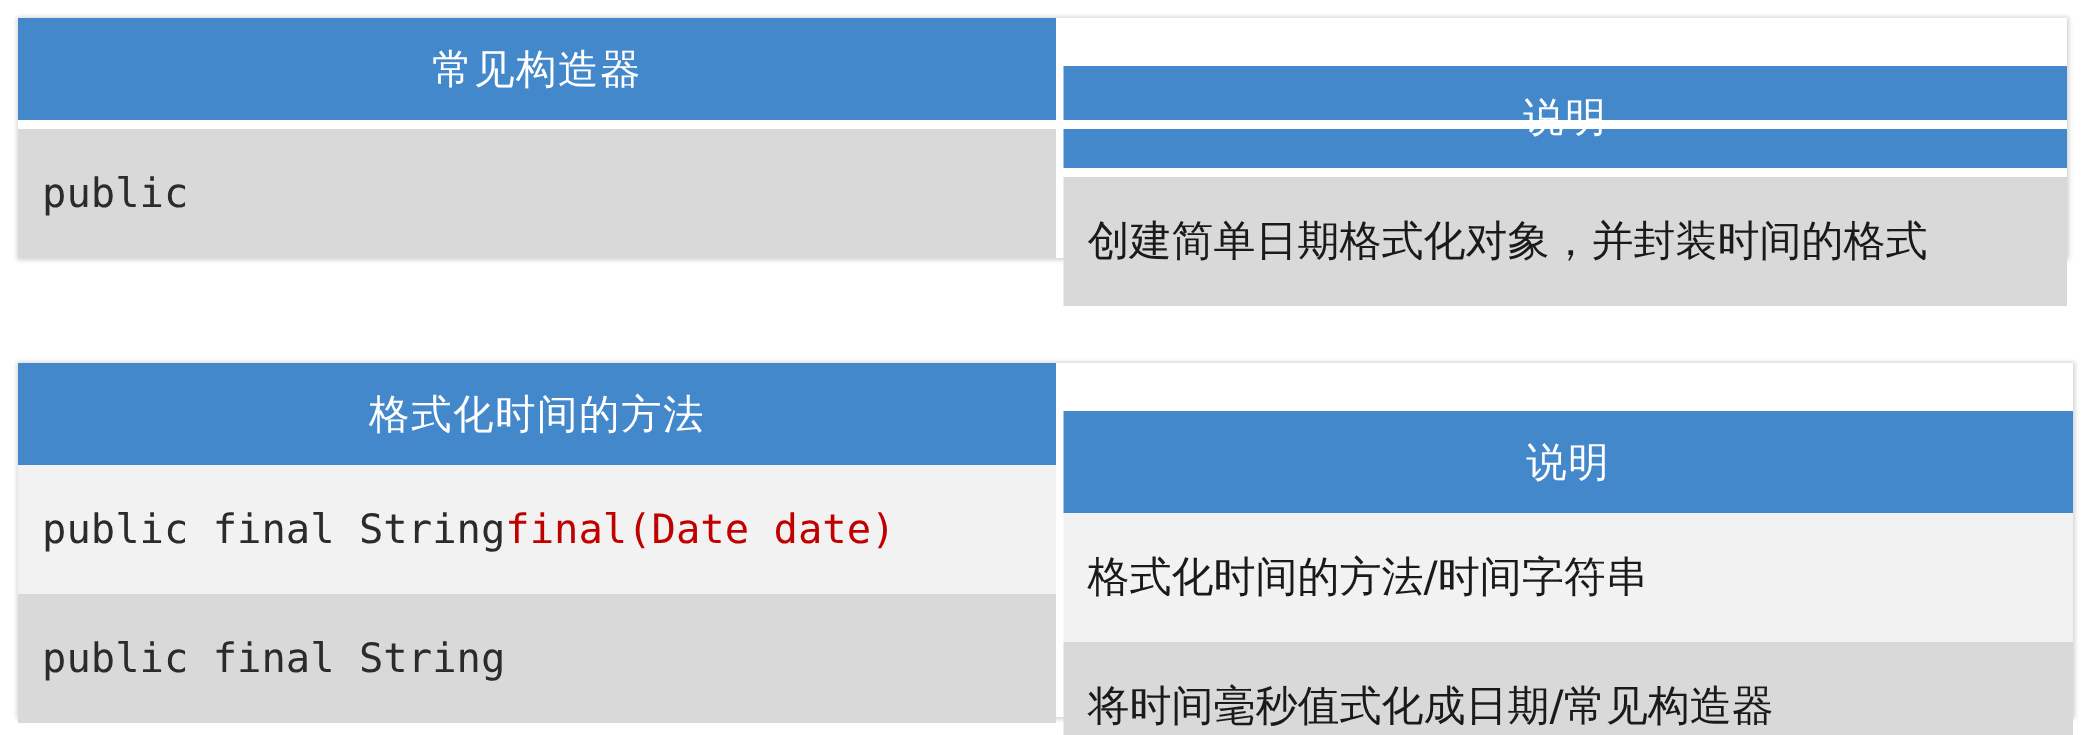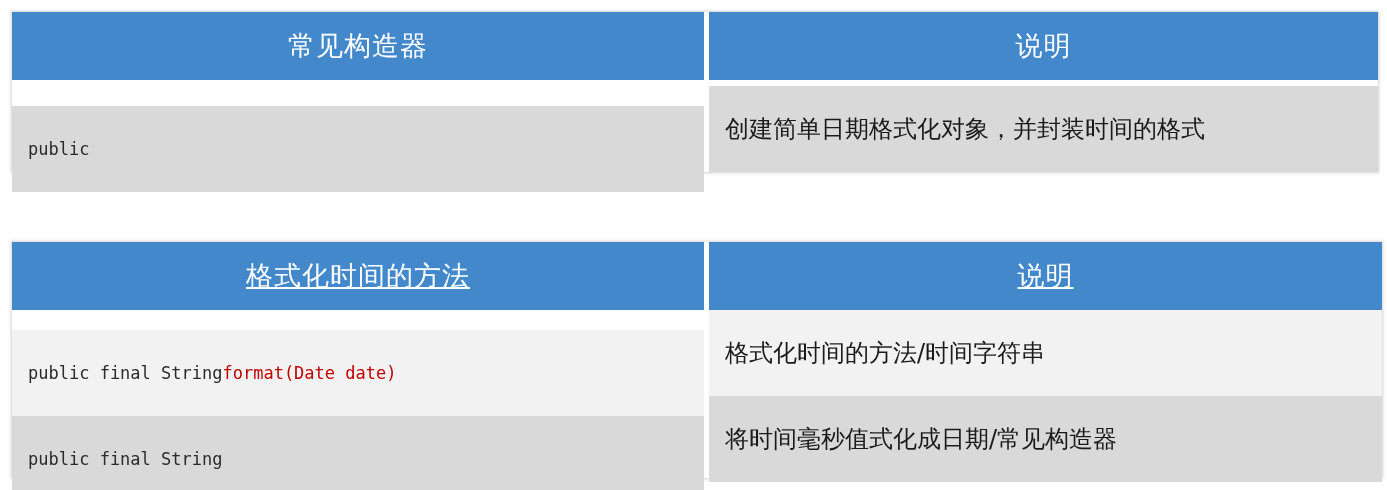--- a/index.html
+++ b/index.html
@@ -50,35 +50,35 @@
 
   .cell {
     box-sizing: border-box;
     display: flex;
     align-items: center;
     overflow: hidden;
     white-space: nowrap;
   }
 
   .col-left  { width: 692px; flex: 0 0 692px; }
-  .col-right { flex: 1 1 auto; }
+  .col-right { flex: 1 1 auto; margin-top: 32px; }
 
   
   .header .cell {
     background: #4488cc;
     color: #ffffff;
     justify-content: center;
     font-size: 27px;
     letter-spacing: 1px;
     font-family: "DejaVu Sans", sans-serif;
   }
   #table-constructors .header { height: 68px; }
   #table-constructors .header .cell { height: 68px; }
   #table-format-methods .header { height: 68px; }
-  #table-format-methods .header .cell { height: 68px; text-decoration: underline; }
+  #table-format-methods .header .cell { height: 68px; }
 
   
   .col-right { margin-left: 5px; }
 
   
   .gap-h {
     height: 6px;
     width: 100%;
     background: #ffffff;
   }
@@ -90,31 +90,30 @@
 
   
   .row.body { height: 86px; }
   .row.body .cell { height: 86px; }
 
   .bg-dark .cell  { background: #d9d9d9; }
   .bg-light .cell { background: #f2f2f2; }
 
   .code {
     font-family: "DejaVu Sans Mono", monospace;
-    font-size: 17px;
+    font-size: 27px;
     color: #2b2b2b;
     padding-left: 16px;
     letter-spacing: 0px;
-    margin-top: 20px;
   }
   .code .sig { color: #c00000; }
 
   .desc {
     font-family: "DejaVu Sans", sans-serif;
-    font-size: 24px;
+    font-size: 28px;
     color: #1a1a1a;
     padding-left: 16px;
     text-align: right;
   }
 </style>
 </head>
 <body>
 
 <div class="table-block" id="table-constructors">
 
@@ -139,21 +138,21 @@
   <div class="row header">
     <div class="cell col-left">格式化时间的方法</div>
     <div class="cell col-right">说明</div>
   </div>
 
   <div class="gap-h"></div>
 
   <div class="row body bg-light">
     <div class="cell col-left code">
       <span>public final String </span>
-        <span class="sig">format(Date date)</span>
+        <span class="sig">final(Date date)</span>
     </div>
     <div class="cell col-right desc">格式化时间的方法/时间字符串</div>
   </div>
 
   <div class="gap-r"></div>
 
   <div class="row body bg-dark">
     <div class="cell col-left code">
       <span>public final String </span>
     </div>

